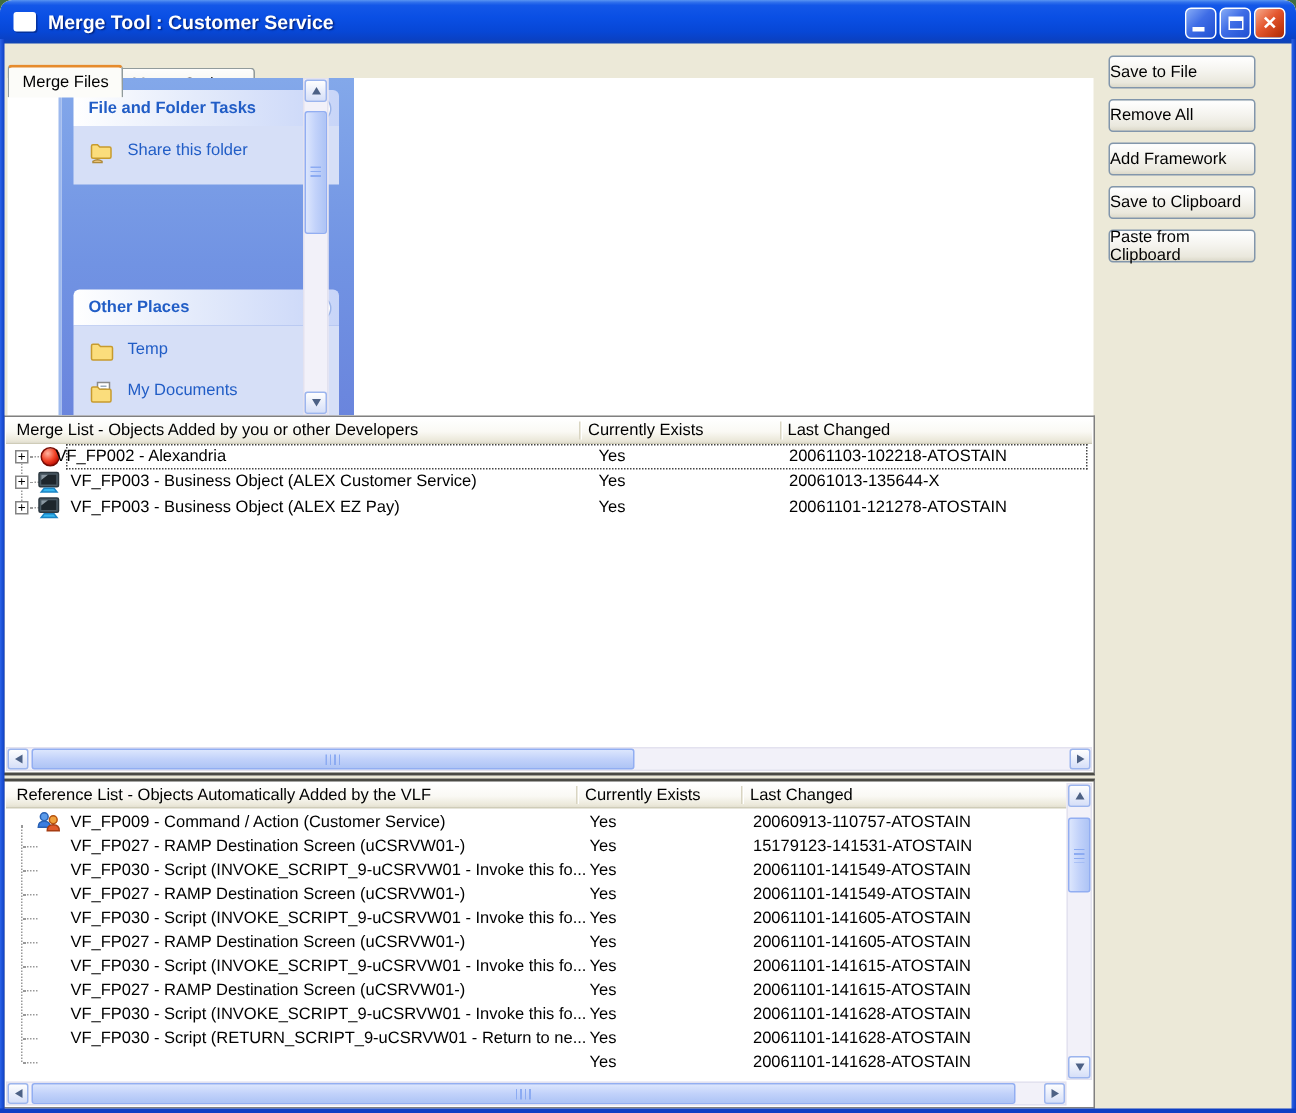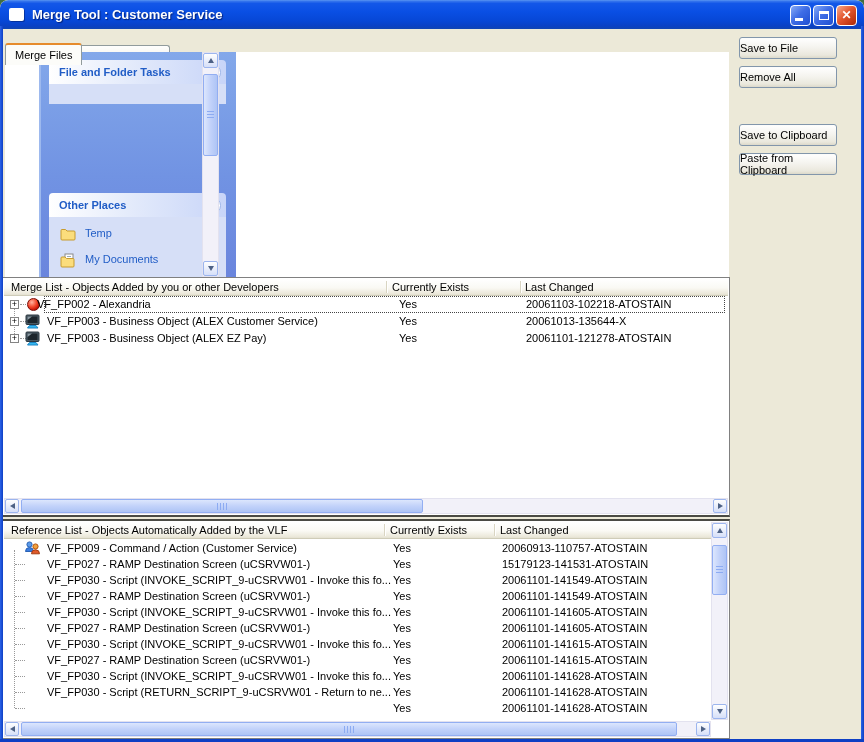--- a/index.html
+++ b/index.html
@@ -131,20 +131,29 @@
         <div class="tbox-header">
           <span>File and Folder Tasks</span>
           <span class="chevbtn">
             <svg width="10" height="9" viewBox="0 0 10 9">
               <path d="M1 4 L5 1 L9 4" stroke="#3a5fc8" fill="none" stroke-width="1.6"></path>
               <path d="M1 8 L5 5 L9 8" stroke="#3a5fc8" fill="none" stroke-width="1.6"></path>
             </svg>
           </span>
         </div>
         <div class="tbox-body">
+          <div class="titem">
+            <span class="ticon">
+              <svg width="17" height="15" viewBox="0 0 17 15">
+                  <path d="M1 3.5 Q1 2.5 2 2.5 L5 2.5 L6.5 4 L13 4 Q14 4 14 5 L14 10.5 Q14 11.5 13 11.5 L2 11.5 Q1 11.5 1 10.5 Z" fill="#fbdd7c" stroke="#c79b2e"></path>
+                  <path d="M2 13.5 Q5 11.5 8 13.5 L8 14.5 L2 14.5Z" fill="#e8c37a" stroke="#b08a3a"></path>
+                </svg>
+            </span>
+            <span>Share this folder</span>
+          </div>
         </div>
       </div>
 
       <div class="tbox" style="top:141px">
         <div class="tbox-header">
           <span>Other Places</span>
           <span class="chevbtn">
             <svg width="10" height="9" viewBox="0 0 10 9">
               <path d="M1 4 L5 1 L9 4" stroke="#3a5fc8" fill="none" stroke-width="1.6"></path>
               <path d="M1 8 L5 5 L9 8" stroke="#3a5fc8" fill="none" stroke-width="1.6"></path>
@@ -186,20 +195,23 @@
         </div>
     </div>
   </div>
 
   <div class="xpbtn" style="top:37px">
       <span>Save to File</span>
     </div>
   <div class="xpbtn" style="top:66px">
       <span>Remove All</span>
     </div>
+  <div class="xpbtn" style="top:95px">
+      <span>Add Framework</span>
+    </div>
   <div class="xpbtn" style="top:124px">
       <span>Save to Clipboard</span>
     </div>
   <div class="xpbtn" style="top:153px">
       <span>Paste from Clipboard</span>
     </div>
 
   <div class="listpanel" style="top:277px;height:240px;border-bottom:2px solid #4a4a44;">
     <div class="lv-header">
       <span class="hcell" style="left:7px">Merge List - Objects Added by you or other Developers</span>

